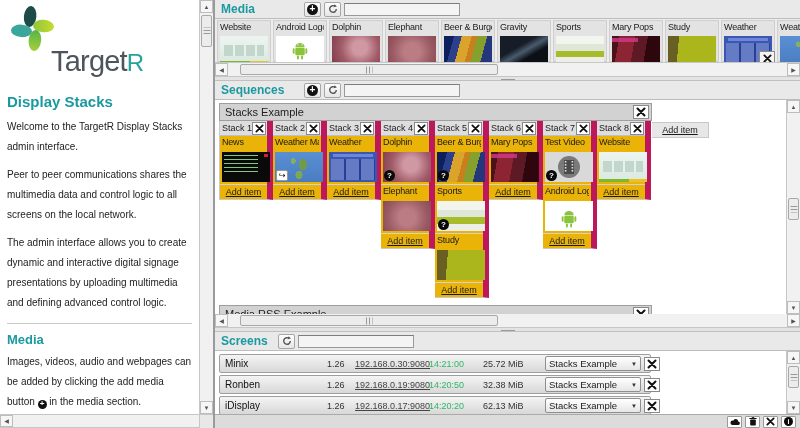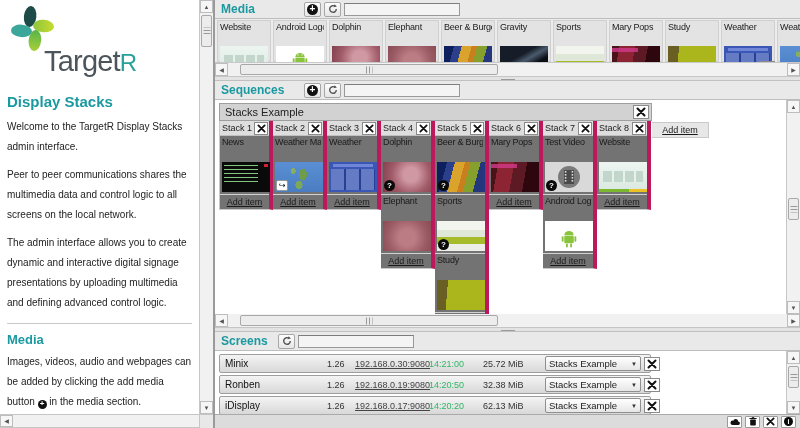--- a/index.html
+++ b/index.html
@@ -5,21 +5,21 @@
   * { box-sizing: border-box; margin: 0; padding: 0; }
   html,body { width: 800px; height: 428px; overflow: hidden; }
   body { font-family: "Liberation Sans", sans-serif; font-size: 10px; color: #222; background: #fff; }
   .app { display: flex; width: 800px; height: 428px; }
 
   
   .sidebar { position: relative; width: 215px; flex: 0 0 215px; background: #fff; border-right: 2px solid #9a9a9a; }
   .side-view { position: absolute; top: 0; left: 0; right: 14px; bottom: 14px; overflow: hidden; padding: 3px 7px 0 7px; }
   .logo { position: relative; height: 86px; }
   .logo svg { position: absolute; left: 3px; top: 2px; }
-  .brand { position: absolute; left: 37px; top: 42px; font-size: 29px; color: #4d555c; letter-spacing: -0.8px; text-align: right; }
+  .brand { position: absolute; left: 44px; top: 42px; font-size: 29px; color: #4d555c; letter-spacing: -0.8px; text-align: right; }
   .brand .r { color: #27a29b; font-size: 24px; }
   .side-h1 { color: #1b99a0; font-size: 15px; font-weight: bold; margin: 4px 0 7px; }
   .side-p { font-size: 10px; line-height: 20px; margin-bottom: 8px; color: #222; }
   .side-links { margin: 2px 0 10px 24px; }
   .side-links li { font-size: 10.5px; line-height: 14px; color: #222; }
   .side-links a { color: #3879bd; text-decoration: none; cursor: pointer; }
   .side-hr { border: none; border-top: 1px solid #c9c9c9; margin: 10px 0 8px; }
   .side-h2 { color: #1b99a0; font-size: 13px; font-weight: bold; margin: 0 0 5px; }
   .inline-add { display: inline-flex; width: 9px; height: 9px; border-radius: 50%; background: #111; color: #fff;
                 font-size: 8px; font-weight: bold; align-items: center; justify-content: center; vertical-align: -1px; }
@@ -54,37 +54,37 @@
   .btn { height: 15px; min-width: 17px; background: linear-gradient(#fdfdfd,#e6e6e6); border: 1px solid #a6a6a6;
          border-radius: 2px; display: flex; align-items: center; justify-content: center; cursor: pointer; }
   .add-circle { width: 11px; height: 11px; border-radius: 50%; background: #111; color: #fff; font-size: 10px; font-weight: bold;
                 display: flex; align-items: center; justify-content: center; line-height: 0; }
   .filter { width: 116px; height: 13px; border: 1px solid #999; border-top-color: #7d7d7d; background: #f4f4f4;
             font-size: 9px; padding: 0 2px; font-family: "Liberation Sans", sans-serif; }
 
   .media-row { height: 44px; flex: 0 0 44px; background: #ededed; border-bottom: 1px solid #c8c8c8;
                display: flex; overflow: hidden; padding: 1px 0 0 2px; }
   .m-cell { width: 54px; flex: 0 0 54px; margin-right: 2px; background: #e3e3e3; border: 1px solid #cfcfcf; padding: 1px 2px; }
-  .m-label, .s-label, .r-label { font-size: 9px; letter-spacing: -0.2px; white-space: nowrap; overflow: hidden; height: 24px; color: #1a1a1a; }
+  .m-label, .s-label, .r-label { font-size: 9px; letter-spacing: -0.2px; white-space: nowrap; overflow: hidden; height: 14px; color: #1a1a1a; }
   .thumb { position: relative; width: 48px; height: 28px; margin: 0 auto; background: #bbb; }
 
   .splitter { height: 4px; flex: 0 0 4px; background: #e3e3e3; border-bottom: 1px solid #c0c0c0; position: relative; }
   .splitter::after { content: ""; position: absolute; left: 50%; top: 1px; width: 14px; height: 2px; transform: translateX(-50%);
                      background: repeating-linear-gradient(0deg, #9a9a9a 0 1px, transparent 1px 2px); }
 
   .seq-body { position: relative; height: 214px; flex: 0 0 214px; background: #fff; overflow: hidden; padding: 3px 14px 0 4px; }
   .panel { width: 433px; }
   .panel-title { height: 18px; background: #d2d2d2; border: 1px solid #9e9e9e; display: flex; align-items: center;
                  padding: 0 2px 0 5px; font-size: 11px; color: #222; }
   .spacer { flex: 1; }
   .tools-btn { width: 16px; height: 14px; background: #fff; border: 1px solid #8a8a8a; display: flex; align-items: center;
                justify-content: center; cursor: pointer; flex: 0 0 auto; }
   .stacks-wrap { display: flex; align-items: flex-start; }
   .cols { display: flex; align-items: flex-start; }
-  .col { width: 54px; flex: 0 0 54px; background: #737373; border-right: 4px solid #be185d; border-bottom: 1px solid #c9c9c9; }
+  .col { width: 54px; flex: 0 0 54px; background: #eab308; border-right: 6px solid #be185d; border-bottom: 1px solid #c9c9c9; }
   .col:first-child { border-left: 1px solid #c9c9c9; }
   .col-hdr { height: 15px; display: flex; align-items: center; padding: 0 1px 0 2px; background: #dedede;
              border-bottom: 1px solid #c0c0c0; font-size: 9px; color: #1a1a1a; }
   .col-hdr .tools-btn { width: 14px; height: 13px; }
   .s-item { padding: 1px 2px 2px; border-bottom: 1px solid #d2d2d2; }
   .s-thumb { width: 48px; height: 30px; margin: 1px auto 0; position: relative; background: #bbb; }
   .s-add { height: 14px; display: flex; align-items: center; justify-content: center; }
   .add-link { color: #1a1a1a; text-decoration: underline; font-size: 9px; cursor: pointer; }
   .add-stack-cell { width: 57px; height: 16px; background: #e7e7e7; border: 1px solid #c9c9c9; border-left: none;
                     margin-top: 19px; display: flex; align-items: center; justify-content: center; }

